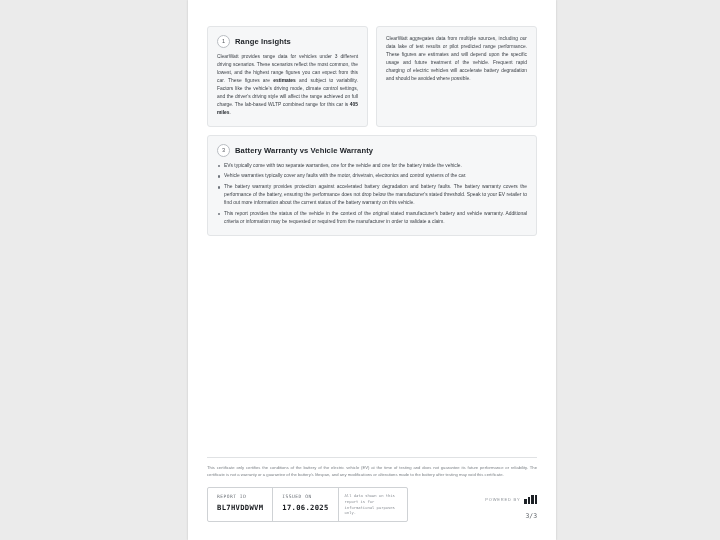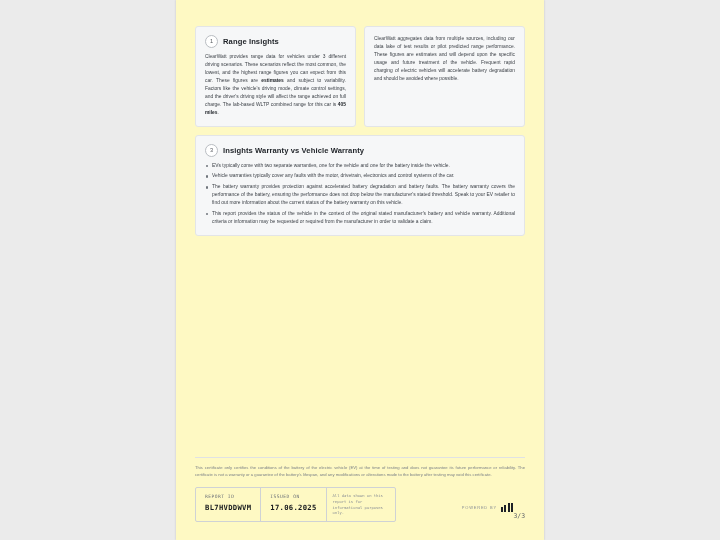--- a/index.html
+++ b/index.html
@@ -5,25 +5,25 @@
   html, body {
     margin: 0;
     padding: 0;
     width: 720px;
     height: 540px;
     background: #ebebeb;
     font-family: "Liberation Sans", sans-serif;
   }
   .page {
     position: absolute;
-    left: 176px;
+    left: 188px;
     top: 0;
     width: 368px;
     height: 540px;
-    background: #fef9c3;
+    background: #ffffff;
     box-shadow: 0 0 2px rgba(0,0,0,0.18);
     overflow: hidden;
   }
   .content {
     position: absolute;
     left: 19px;
     top: 26px;
     width: 330px;
   }
   .cards-row {
@@ -142,21 +142,21 @@
   .note-cell {
     width: 56px;
     padding: 5px 6px;
     font-size: 3.8px;
     line-height: 1.5;
     color: #8a8f95;
   }
   .footer-right {
     margin-left: auto;
     display: flex;
-    flex-direction: row;
+    flex-direction: column;
     align-items: flex-end;
     justify-content: flex-end;
     padding-bottom: 2px;
   }
   .powered {
     display: flex;
     align-items: center;
     gap: 4px;
     margin-bottom: 8px;
   }
@@ -201,21 +201,21 @@
 
       <div class="card half">
         <p>ClearWatt aggregates data from multiple sources, including our data lake of test results or pilot predicted range performance. These figures are estimates and will depend upon the specific usage and future treatment of the vehicle. Frequent rapid charging of electric vehicles will accelerate battery degradation and should be avoided where possible.</p>
       </div>
 
     </div>
 
     <div class="card full">
       <div class="card-head">
         <div class="badge">3</div>
-        <div class="card-title">Insights Warranty vs Vehicle Warranty</div>
+        <div class="card-title">Battery Warranty vs Vehicle Warranty</div>
       </div>
       <ul class="bullets">
           <li>EVs typically come with two separate warranties, one for the vehicle and one for the battery inside the vehicle.</li>
           <li>Vehicle warranties typically cover any faults with the motor, drivetrain, electronics and control systems of the car.</li>
           <li>The battery warranty provides protection against accelerated battery degradation and battery faults. The battery warranty covers the performance of the battery, ensuring the performance does not drop below the manufacturer's stated threshold. Speak to your EV retailer to find out more information about the current status of the battery warranty on this vehicle.</li>
           <li>This report provides the status of the vehicle in the context of the original stated manufacturer's battery and vehicle warranty. Additional criteria or information may be requested or required from the manufacturer in order to validate a claim.</li>
         </ul>
     </div>
 
   </div>

